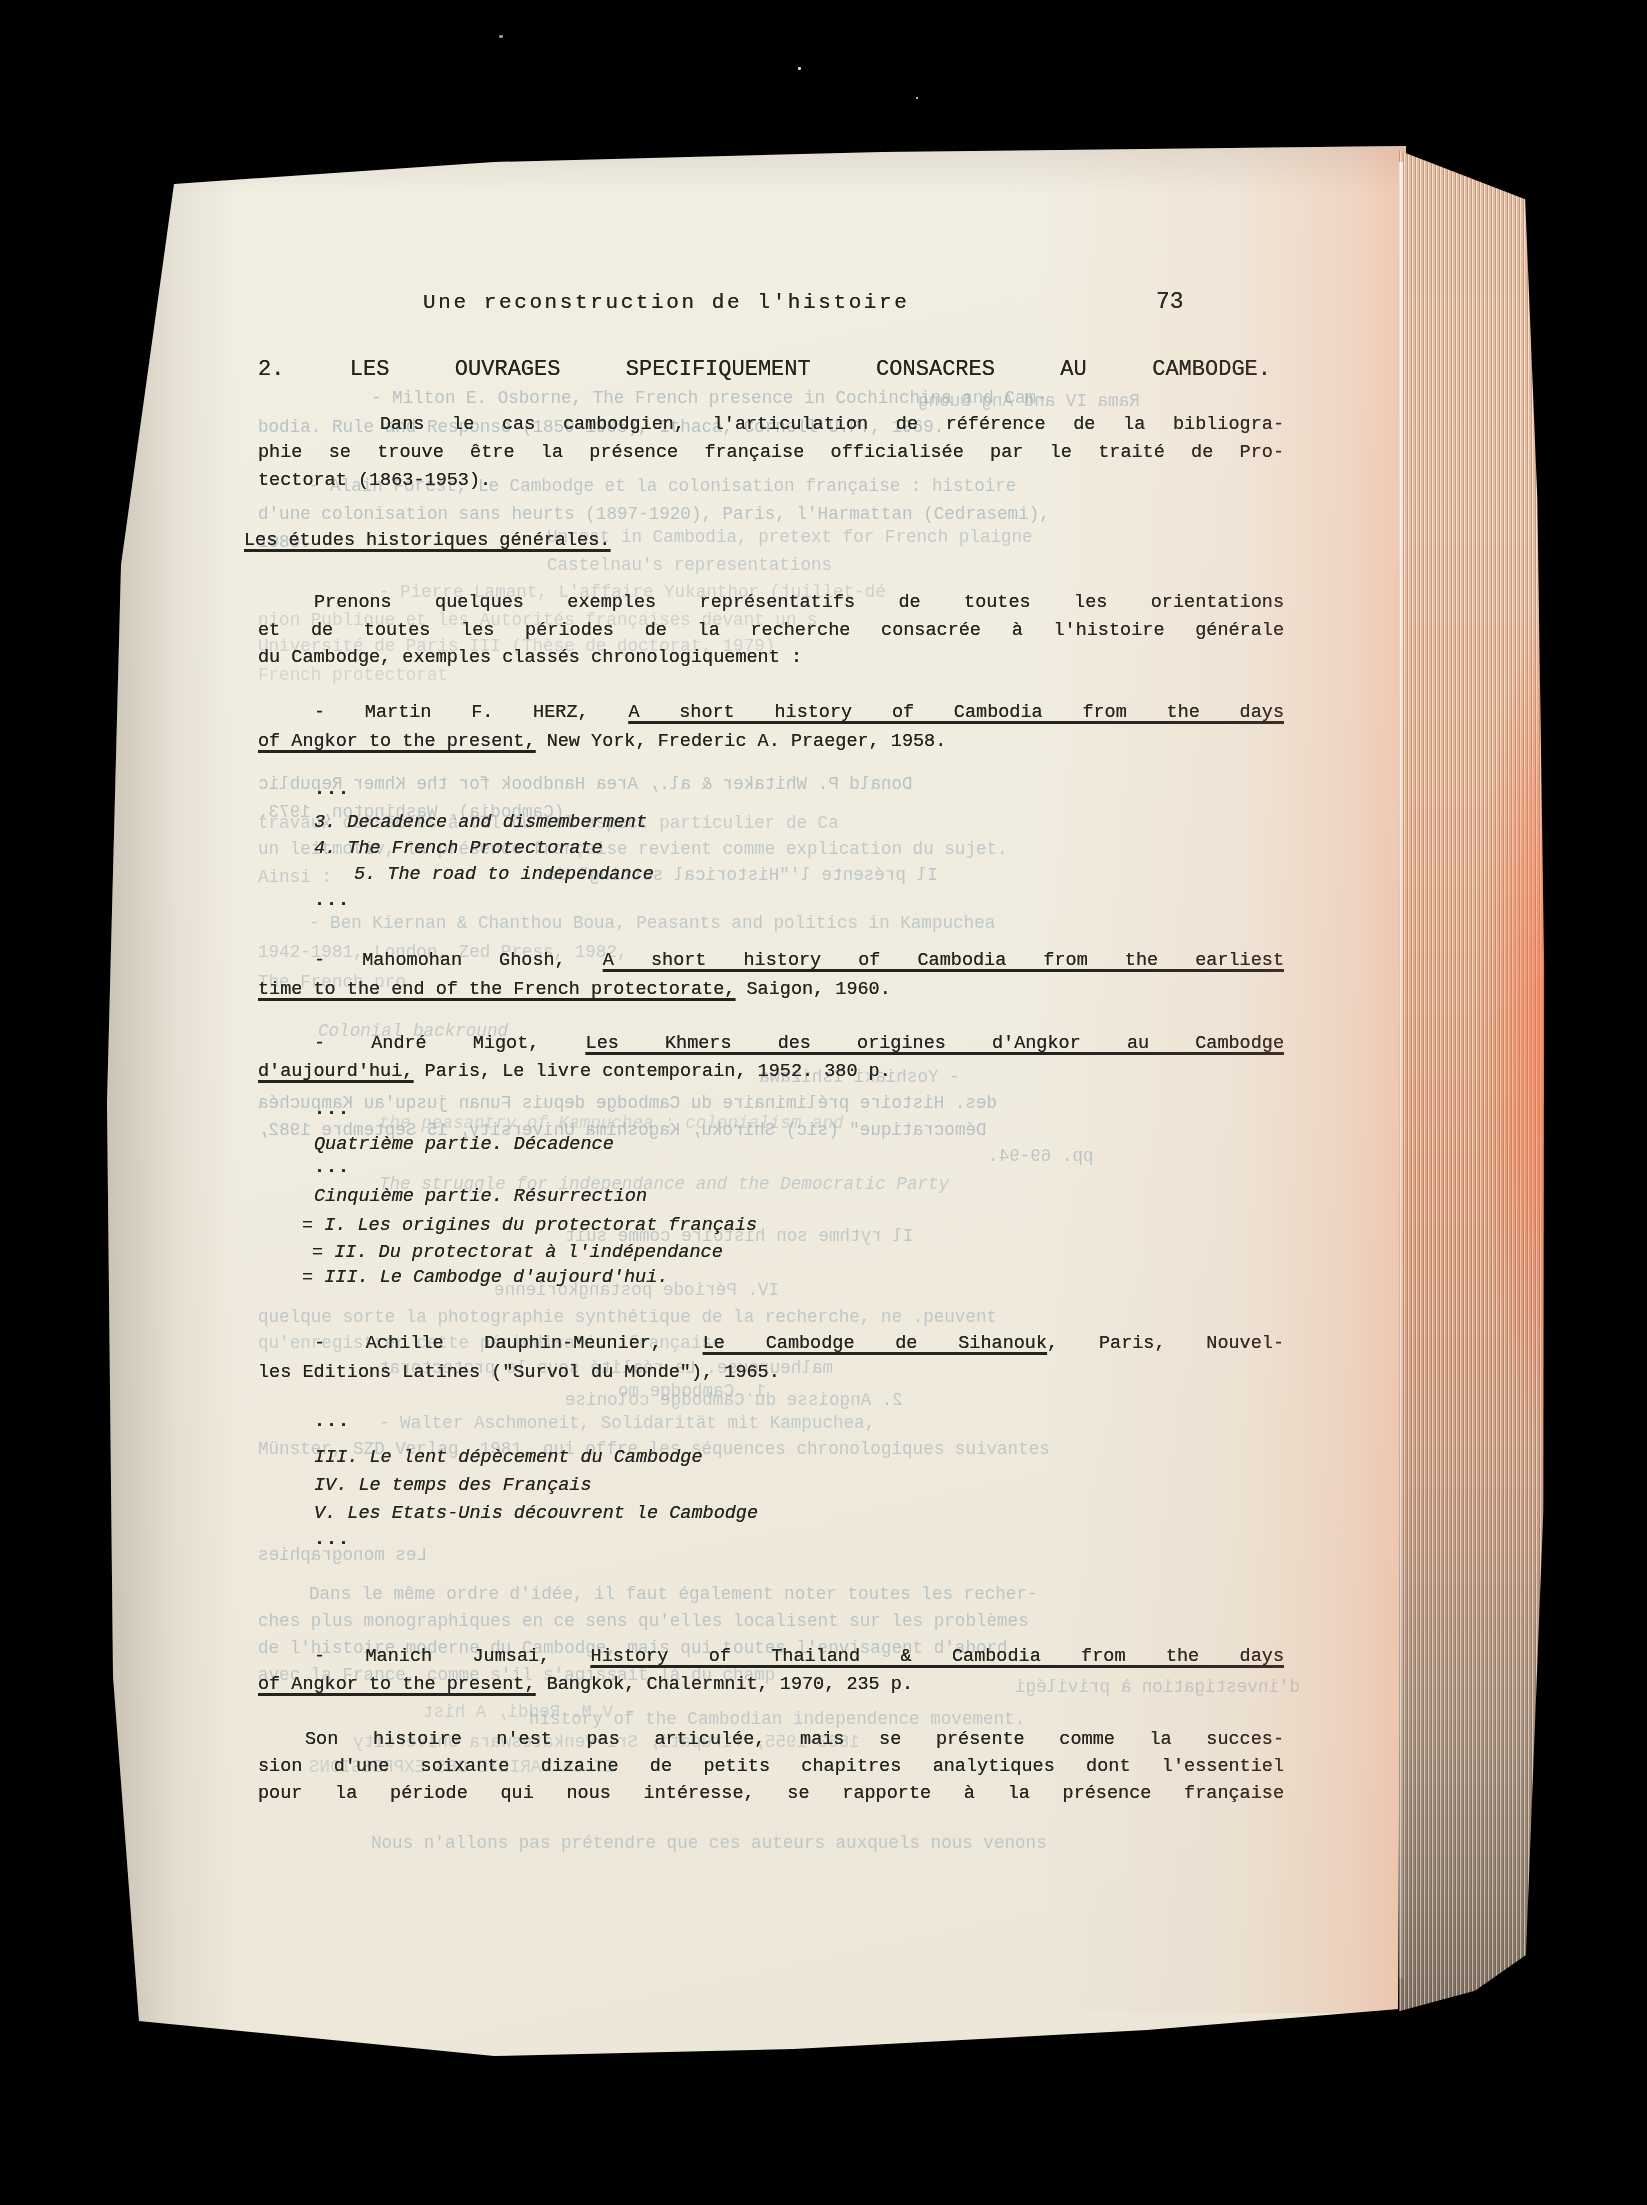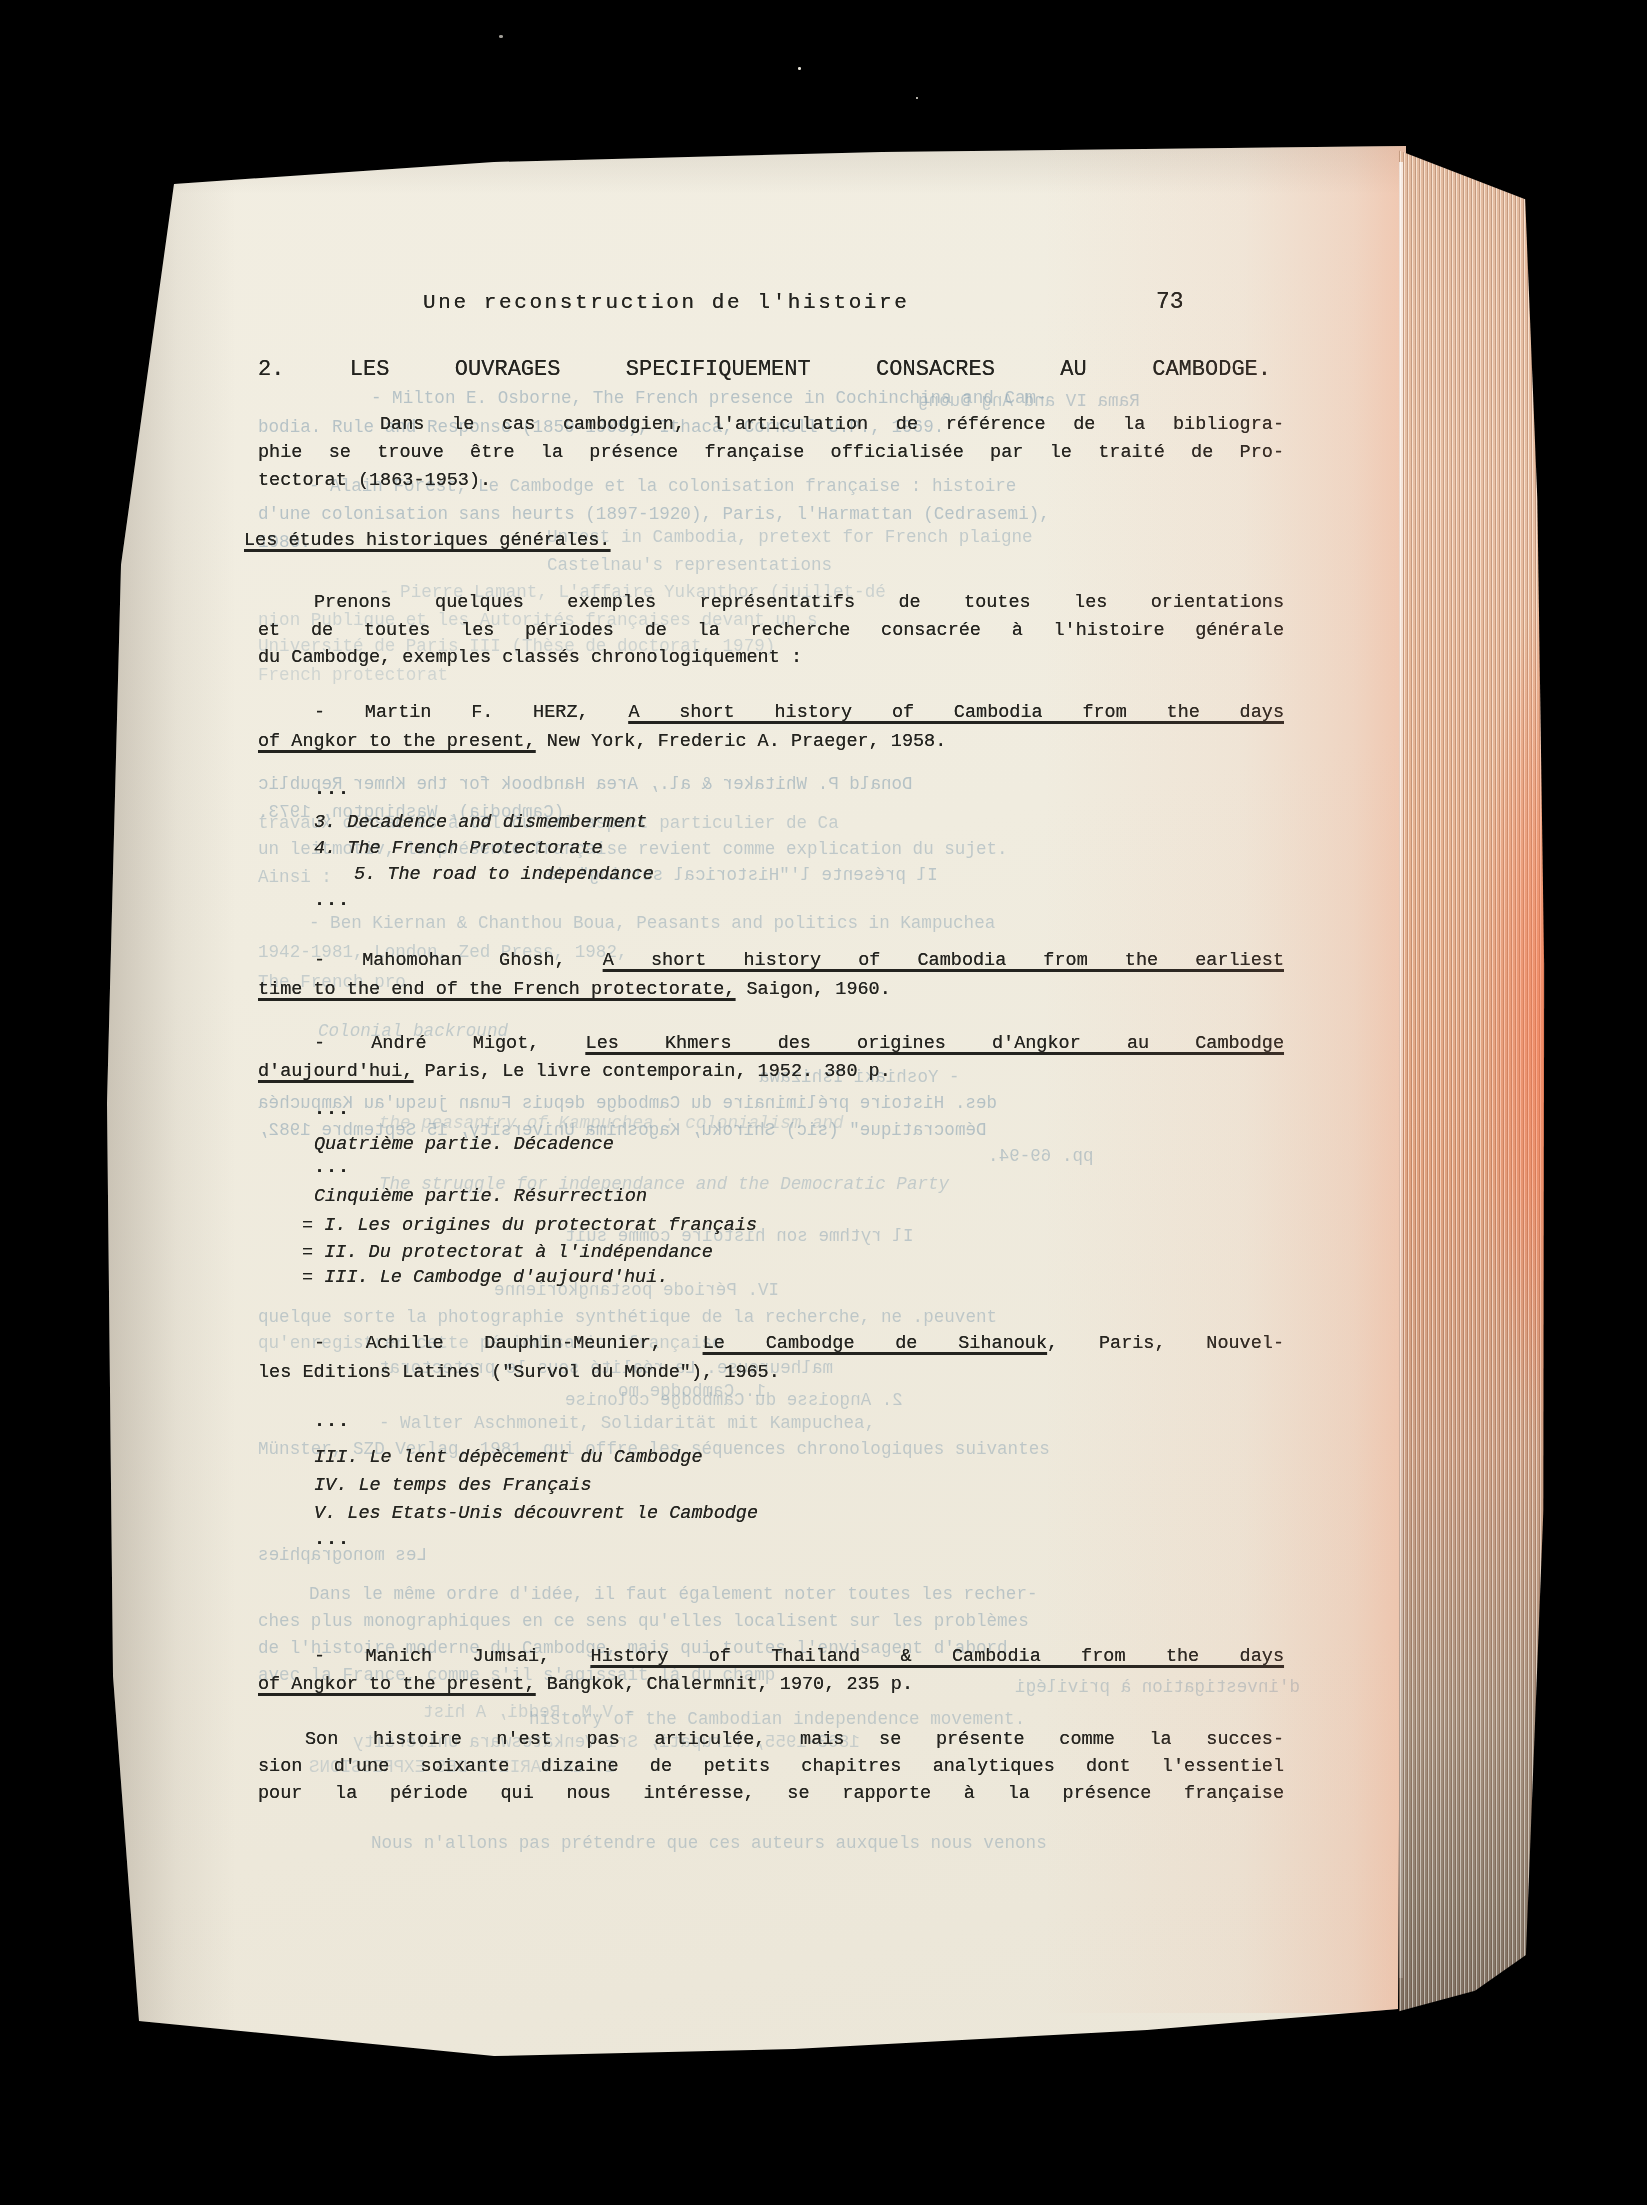--- a/index.html
+++ b/index.html
@@ -124,21 +124,21 @@
         <div class="line" style="top: 888px; left: 314px;"><span class="b">...</span></div>
         <div class="line j" style="top: 948px; left: 258px; width: 1026px; text-indent: 56px;"><span>- Mahomohan Ghosh, </span><span class="u">A short history of Cambodia from the earliest</span></div>
         <div class="line" style="top: 977px; left: 258px;"><span class="u">time to the end of the French protectorate,</span><span> Saigon, 1960.</span></div>
         <div class="line j" style="top: 1031px; left: 258px; width: 1026px; text-indent: 56px;"><span>- André Migot, </span><span class="u">Les Khmers des origines d'Angkor au Cambodge</span></div>
         <div class="line" style="top: 1059px; left: 258px;"><span class="u">d'aujourd'hui,</span><span> Paris, Le livre contemporain, 1952. 380 p.</span></div>
         <div class="line" style="top: 1097px; left: 314px;"><span class="b">...</span></div>
         <div class="line i" style="top: 1132px; left: 314px;"><span>Quatrième partie. Décadence</span></div>
         <div class="line" style="top: 1155px; left: 314px;"><span class="b">...</span></div>
         <div class="line i" style="top: 1184px; left: 314px;"><span>Cinquième partie. Résurrection</span></div>
         <div class="line i" style="top: 1213px; left: 302px;"><span>= I. Les origines du protectorat français</span></div>
-        <div class="line i" style="top: 1240px; left: 302px;"><span>= II. Du protectorat à l'indépendance</span></div>
+        <div class="line i" style="top: 1240px; left: 312px;"><span>= II. Du protectorat à l'indépendance</span></div>
         <div class="line i" style="top: 1265px; left: 302px;"><span>= III. Le Cambodge d'aujourd'hui.</span></div>
         <div class="line j" style="top: 1331px; left: 258px; width: 1026px; text-indent: 56px;"><span>- Achille Dauphin-Meunier, </span><span class="u">Le Cambodge de Sihanouk</span><span>, Paris, Nouvel-</span></div>
         <div class="line" style="top: 1360px; left: 258px;"><span>les Editions Latines ("Survol du Monde"), 1965.</span></div>
         <div class="line" style="top: 1409px; left: 314px;"><span class="b">...</span></div>
         <div class="line i" style="top: 1445px; left: 314px;"><span>III. Le lent dépècement du Cambodge</span></div>
         <div class="line i" style="top: 1473px; left: 314px;"><span>IV. Le temps des Français</span></div>
         <div class="line i" style="top: 1501px; left: 314px;"><span>V. Les Etats-Unis découvrent le Cambodge</span></div>
         <div class="line" style="top: 1527px; left: 314px;"><span class="b">...</span></div>
         <div class="line j" style="top: 1644px; left: 258px; width: 1026px; text-indent: 56px;"><span>- Manich Jumsai, </span><span class="u">History of Thailand &amp; Cambodia from the days</span></div>
         <div class="line" style="top: 1672px; left: 258px;"><span class="u">of Angkor to the present,</span><span> Bangkok, Chalermnit, 1970, 235 p.</span></div>

